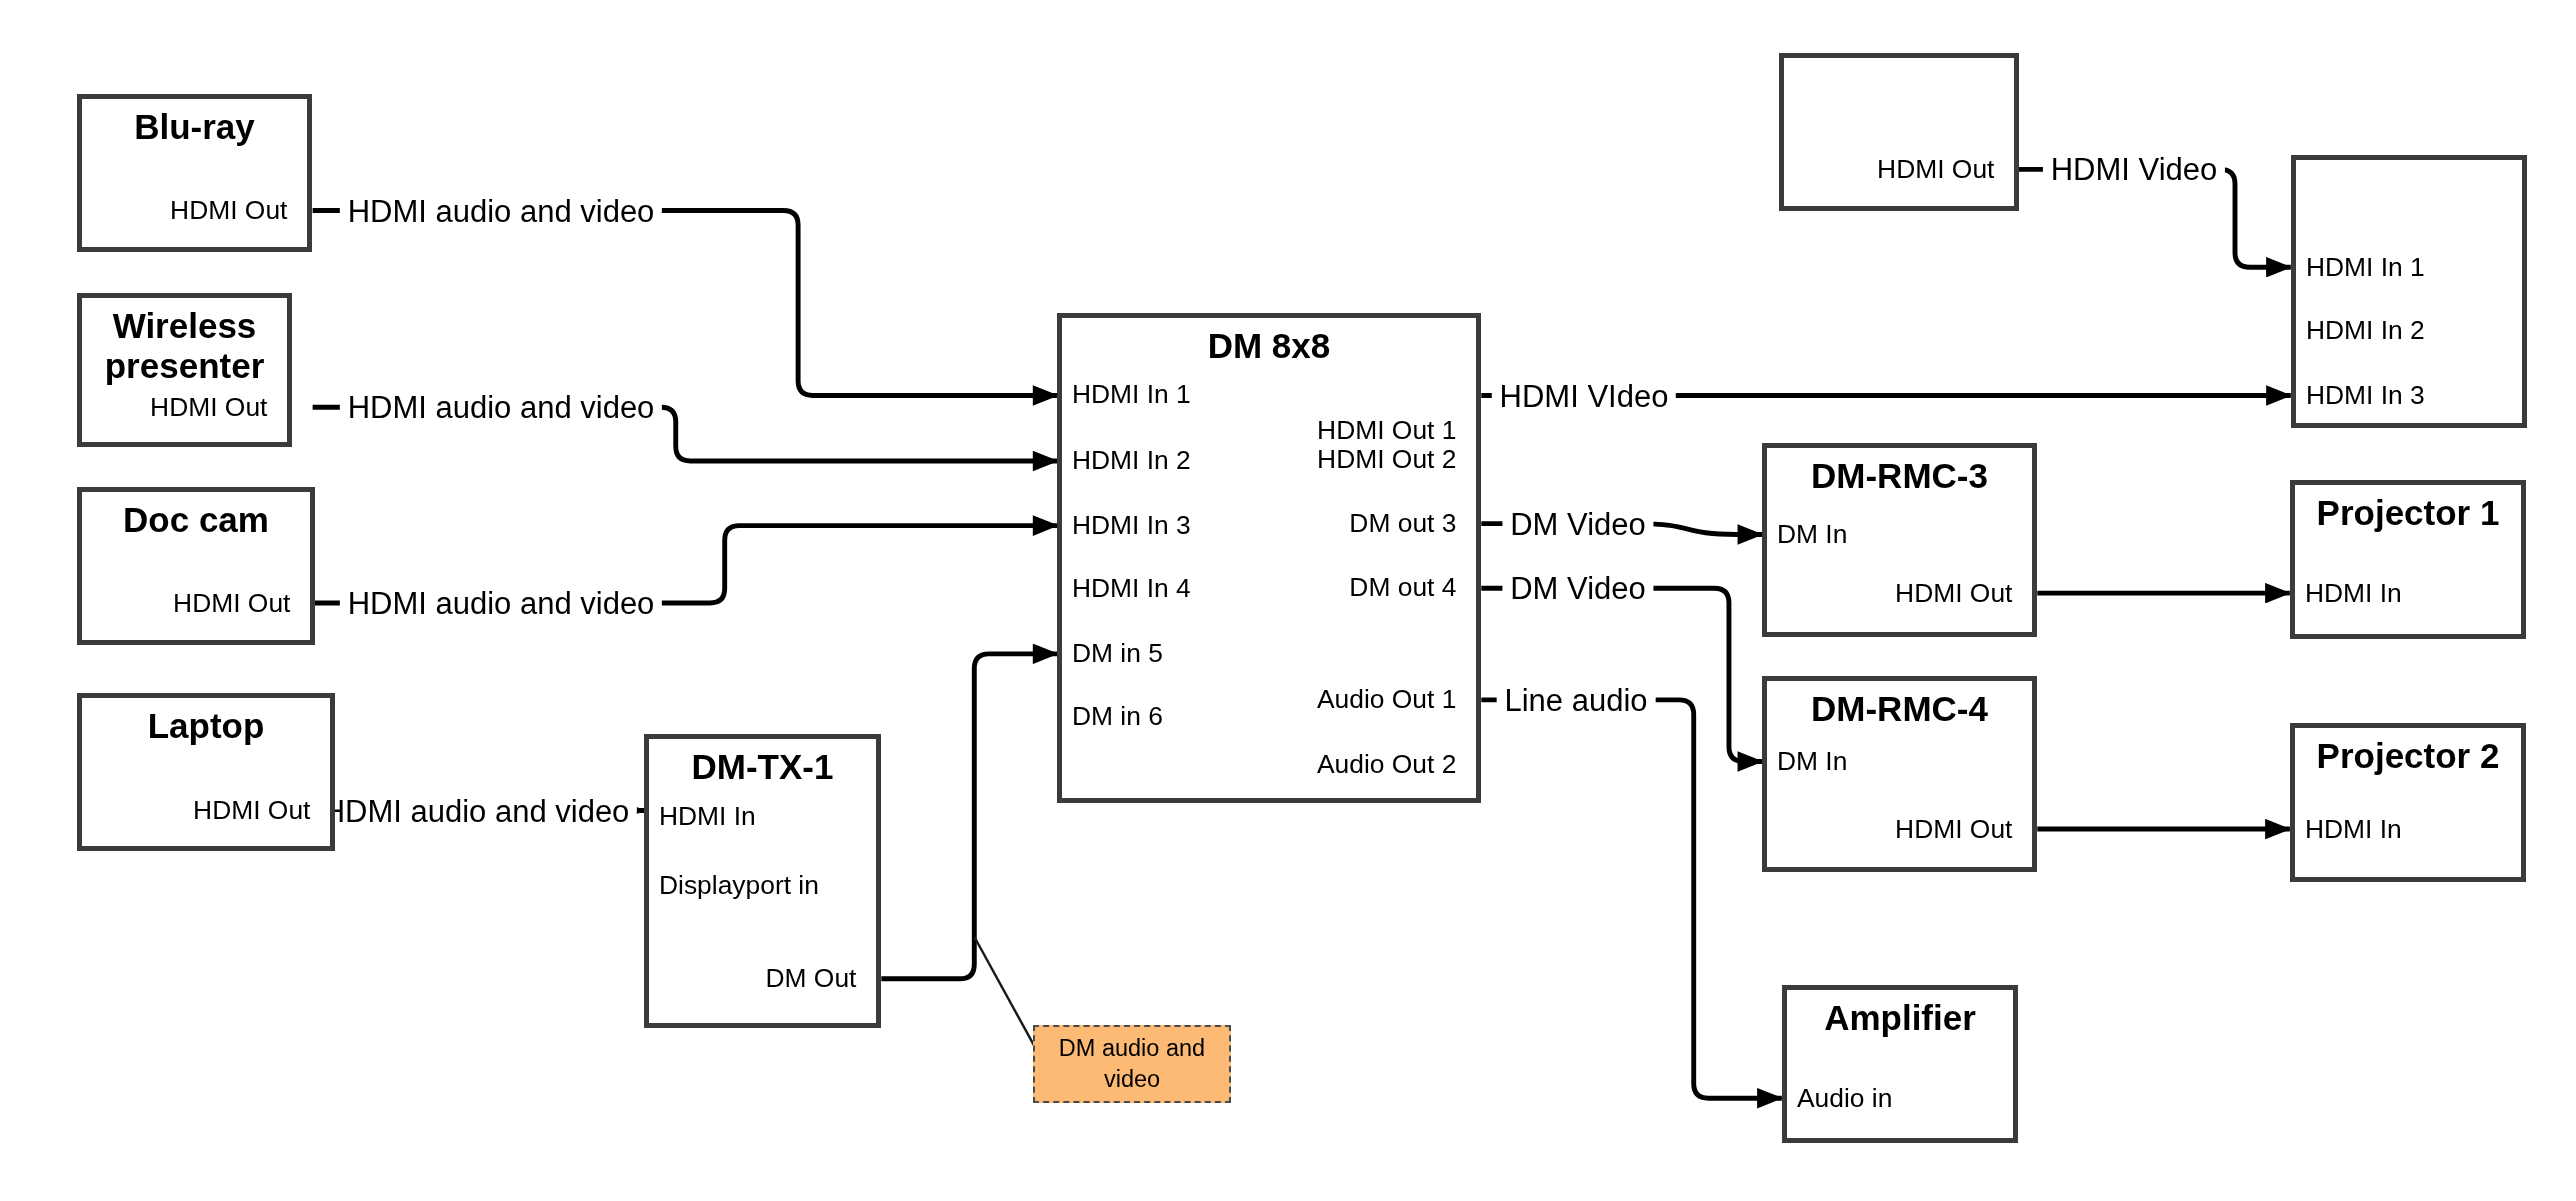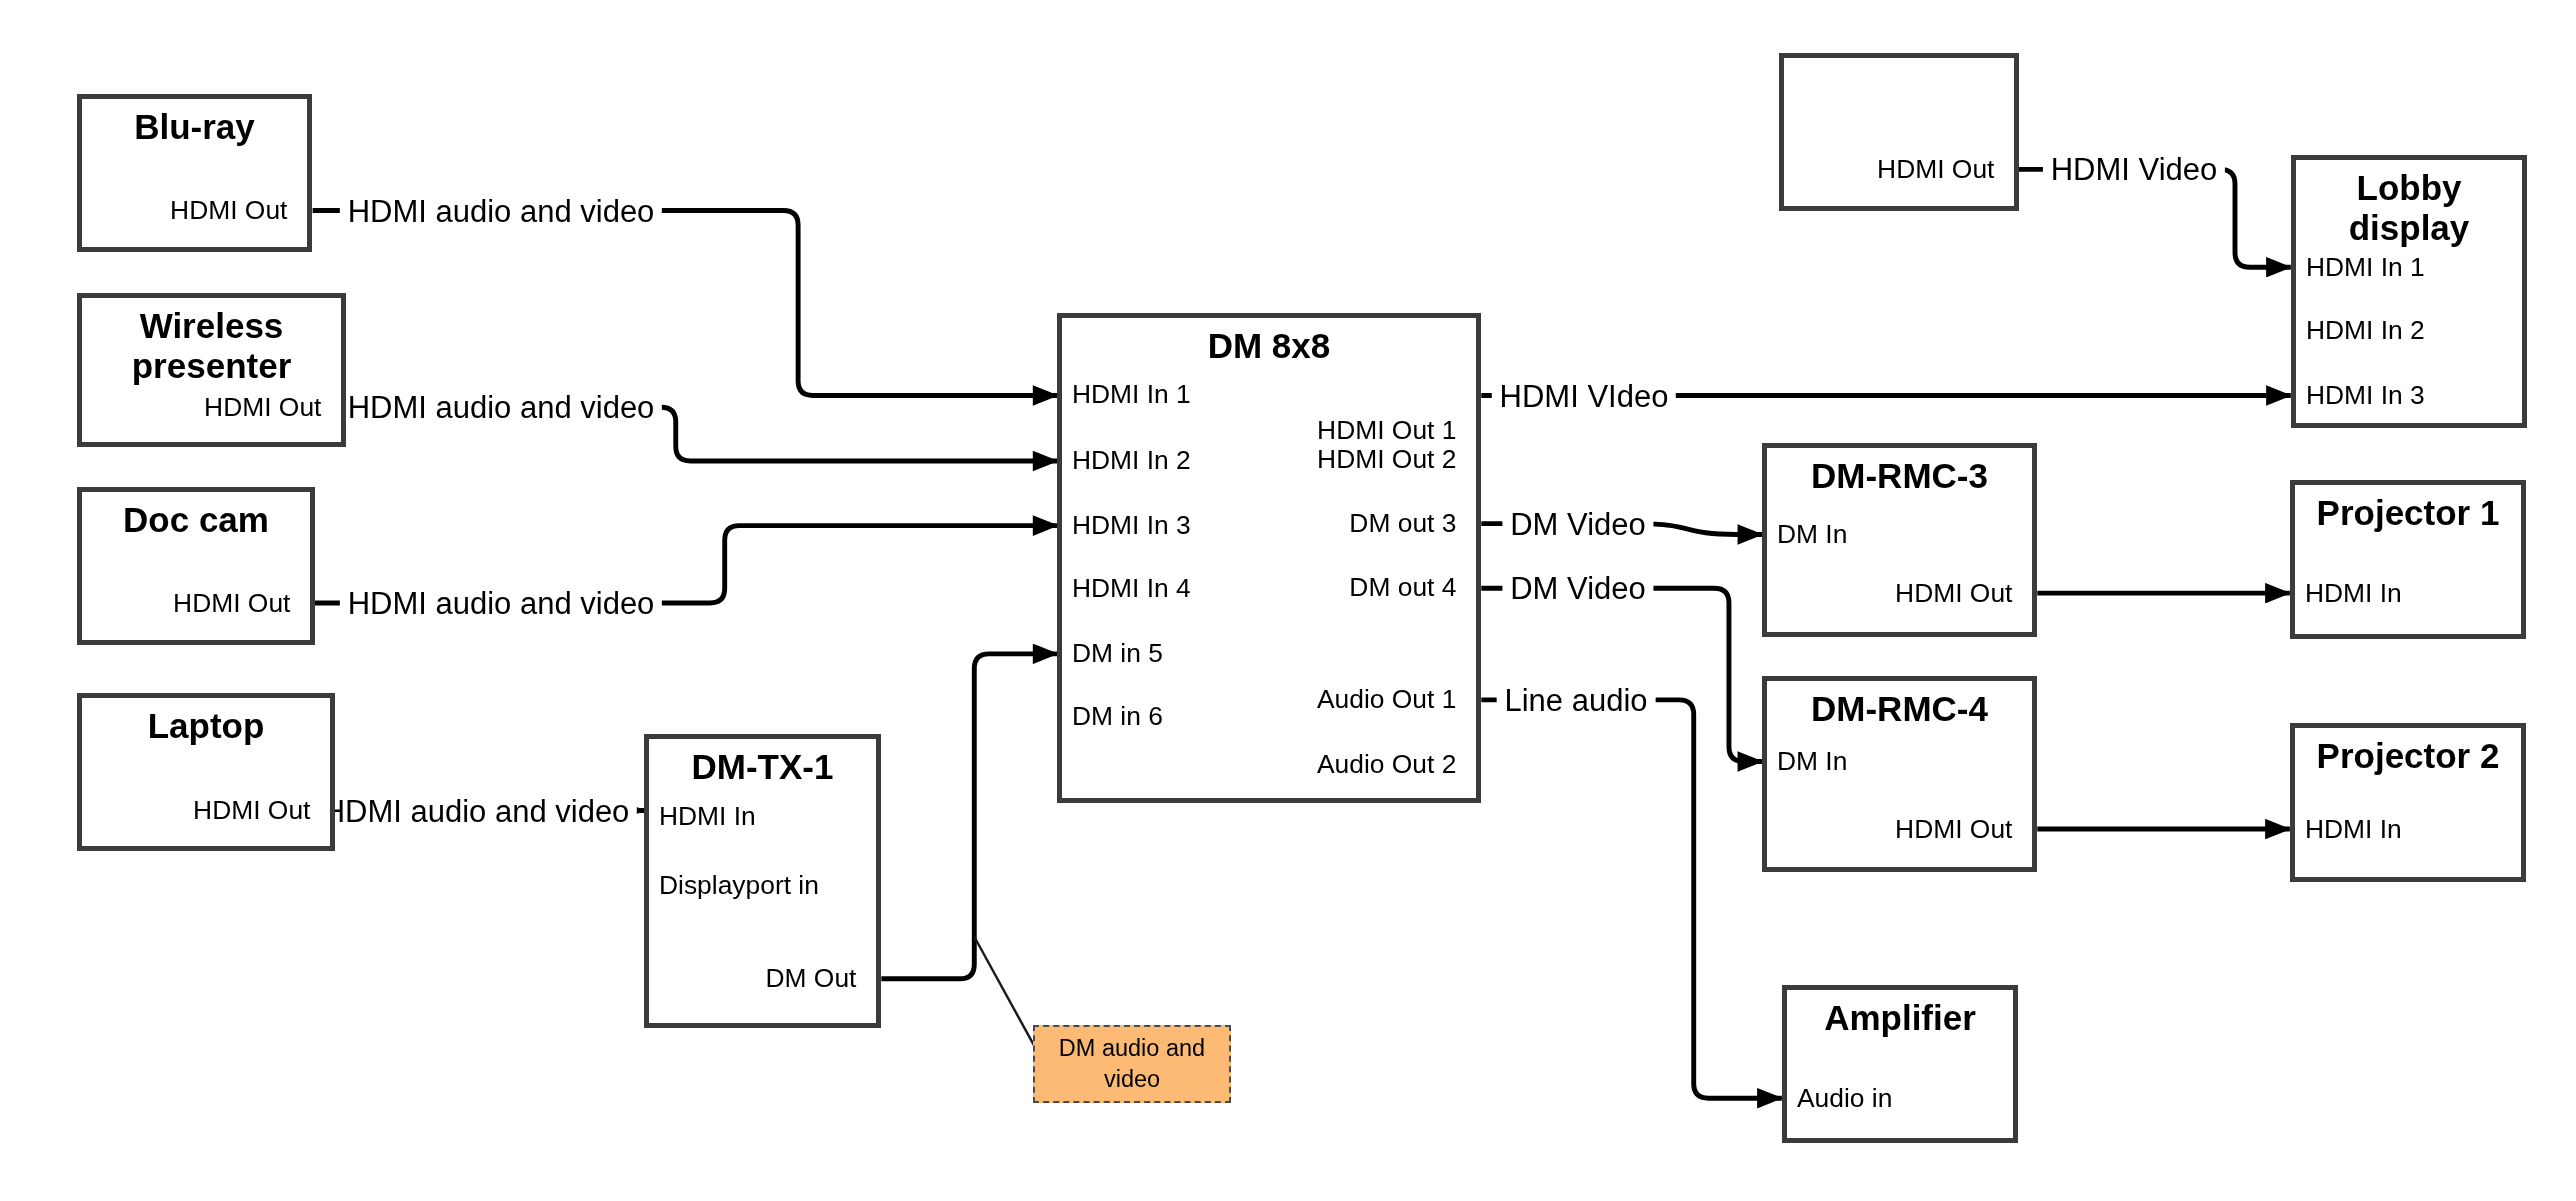--- a/index.html
+++ b/index.html
@@ -83,21 +83,21 @@
     <div class="wire-label" style="left: 1578px; top: 524px;">DM Video</div>
     <div class="wire-label" style="left: 1578px; top: 588px;">DM Video</div>
     <div class="wire-label" style="left: 1576px; top: 700px;">Line audio</div>
     <div class="wire-label" style="left: 2134px; top: 169px;">HDMI Video</div>
     <div class="node" style="left: 77px; top: 94px; width: 235px; height: 158px;">
       <div class="node-title">
         <div>Blu-ray</div>
       </div>
       <div class="port right" style="top: 111px;">HDMI Out</div>
     </div>
-    <div class="node" style="left: 77px; top: 293px; width: 269px; height: 154px;">
+    <div class="node" style="left: 77px; top: 293px; width: 215px; height: 154px;">
       <div class="node-title">
         <div>Wireless</div>
         <div>presenter</div>
       </div>
       <div class="port right" style="top: 109px;">HDMI Out</div>
     </div>
     <div class="node" style="left: 77px; top: 487px; width: 238px; height: 158px;">
       <div class="node-title">
         <div>Doc cam</div>
       </div>
@@ -131,24 +131,20 @@
       <div class="port right" style="top: 141px;">HDMI Out 2</div>
       <div class="port right" style="top: 205px;">DM out 3</div>
       <div class="port right" style="top: 269px;">DM out 4</div>
       <div class="port right" style="top: 381px;">Audio Out 1</div>
       <div class="port right" style="top: 446px;">Audio Out 2</div>
     </div>
     <div class="node" style="left: 1779px; top: 53px; width: 240px; height: 158px;">
       <div class="port right" style="top: 111px;">HDMI Out</div>
     </div>
     <div class="node" style="left: 2291px; top: 155px; width: 236px; height: 273px;">
-      <div class="node-title">
-        <div>Lobby</div>
-        <div>display</div>
-      </div>
       <div class="port left" style="top: 107px;">HDMI In 1</div>
       <div class="port left" style="top: 170px;">HDMI In 2</div>
       <div class="port left" style="top: 235px;">HDMI In 3</div>
     </div>
     <div class="node" style="left: 1762px; top: 443px; width: 275px; height: 194px;">
       <div class="node-title">
         <div>DM-RMC-3</div>
       </div>
       <div class="port left" style="top: 86px;">DM In</div>
       <div class="port right" style="top: 145px;">HDMI Out</div>

